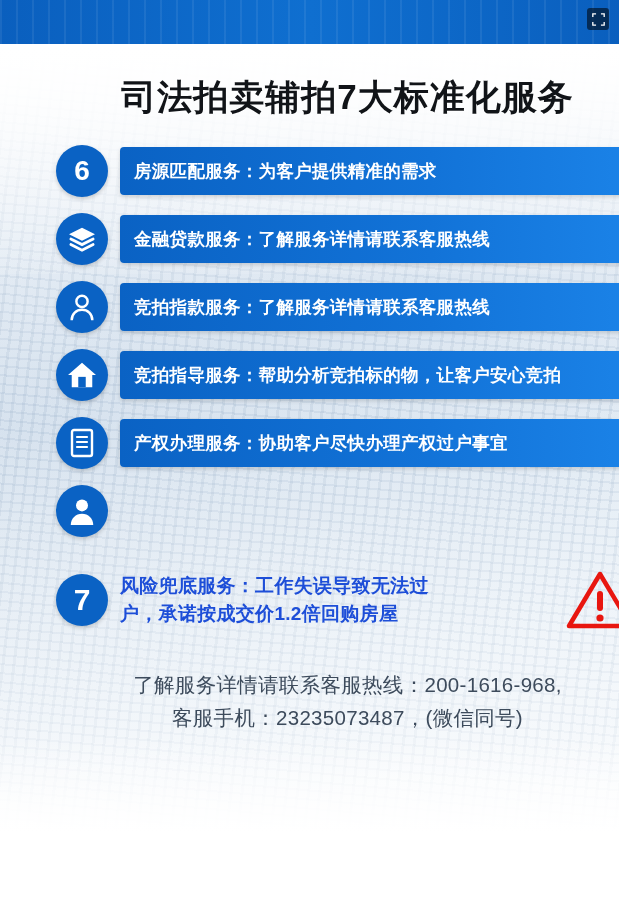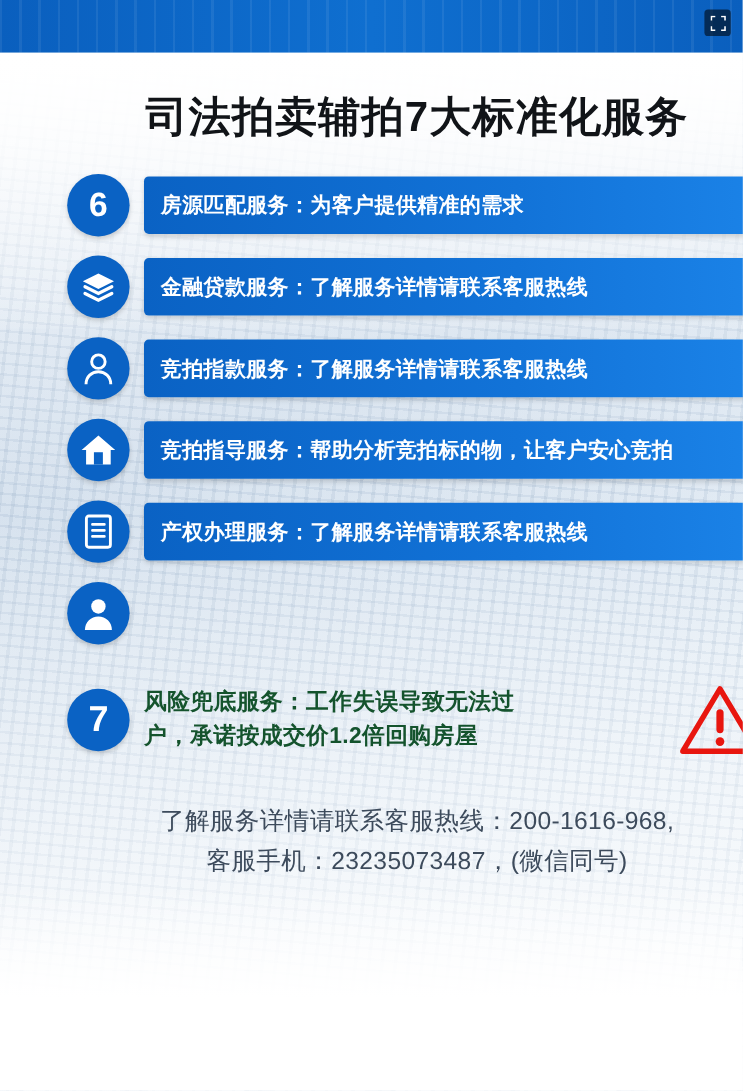--- a/index.html
+++ b/index.html
@@ -154,21 +154,21 @@
     display: flex;
     align-items: center;
     justify-content: center;
     font-size: 30px;
     font-weight: bold;
     margin-right: 12px;
     box-shadow: 0 2px 4px rgba(0,0,0,0.18);
   }
   .risk-text {
     flex: 1;
-    color: #14532d;
+    color: #1d4ed8;
     font-size: 19px;
     font-weight: bold;
     line-height: 1.45;
     letter-spacing: 0.3px;
   }
   .warn-icon {
     width: 78px;
     min-width: 78px;
     display: flex;
     align-items: center;
@@ -254,21 +254,21 @@
       </div>
 
       <div class="row">
         <div class="badge">
           <svg width="24" height="30" viewBox="0 0 24 30" aria-hidden="true">
             <rect x="2" y="2" width="20" height="26" rx="2" fill="none" stroke="#ffffff" stroke-width="2.4"></rect>
             <path d="M7 9h10M7 14h10M7 19h10" stroke="#ffffff" stroke-width="2.2" stroke-linecap="round"></path>
           </svg>
         </div>
         <div class="bar">
-          <span class="bar-text">产权办理服务：了解服务详情请联系客服热线</span>
+          <span class="bar-text">产权办理服务：协助客户尽快办理产权过户事宜</span>
         </div>
       </div>
 
       <div class="row">
         <div class="badge">
           <svg width="28" height="30" viewBox="0 0 28 32" aria-hidden="true">
             <circle cx="14" cy="10" r="6.4" fill="#ffffff"></circle>
             <path d="M2 31c0-7 5.4-12 12-12s12 5 12 12z" fill="#ffffff"></path>
           </svg>
         </div>

